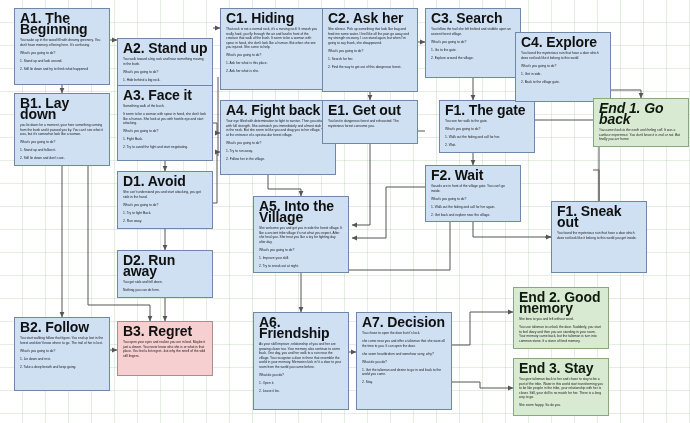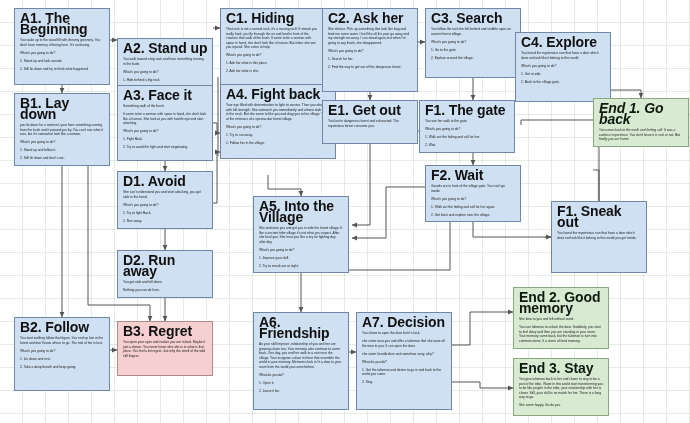--- a/index.html
+++ b/index.html
@@ -213,21 +213,21 @@
       </div>
       <div class="node blue" style="left: 220px; top: 8px; width: 104px; min-height: 82px;">
         <div class="title">C1. Hiding</div>
         <div class="body">
           <p>That rock is not a normal rock, it's a moving rock! It smash you really hard, you fly through the air and land in front of the creature that walk of the bush. It seem to be a woman with spear in hand, she don't look like a human. But when she see you injured. She come to help.</p>
           <p>What's you going to do?</p>
           <p>1. Ask her what is this place.</p>
           <p>2. Ask her what is she.</p>
         </div>
       </div>
-      <div class="node blue" style="left: 220px; top: 84px; width: 116px; min-height: 75px;">
+      <div class="node blue" style="left: 220px; top: 100px; width: 116px; min-height: 75px;">
         <div class="title">A4. Fight back</div>
         <div class="body">
           <p>Your eye filled with determination to fight to survive. Then you attack with full strength. She outmatch you immediately and almost stab you in the neck. But she seem to like you and drag you to her village. You at the entrance of a spectacular forest village.</p>
           <p>What's you going to do?</p>
           <p>1. Try to run away.</p>
           <p>2. Follow her in the village.</p>
         </div>
       </div>
       <div class="node blue" style="left: 253px; top: 196px; width: 96px; min-height: 76px;">
         <div class="title">A5. Into the Village</div>
@@ -275,21 +275,21 @@
       </div>
       <div class="node blue" style="left: 425px; top: 8px; width: 96px; min-height: 70px;">
         <div class="title">C3. Search</div>
         <div class="body">
           <p>You follow the trail she left behind and stubble upon an ancient forest village.</p>
           <p>What's you going to do?</p>
           <p>1. Go to the gate.</p>
           <p>2. Explore around the village.</p>
         </div>
       </div>
-      <div class="node blue" style="left: 419px; top: 100px; width: 96px; min-height: 50px;">
+      <div class="node blue" style="left: 439px; top: 100px; width: 96px; min-height: 50px;">
         <div class="title">F1. The gate</div>
         <div class="body">
           <p>You see her walk to the gate.</p>
           <p>What's you going to do?</p>
           <p>1. Walk out the hiding and call for her.</p>
           <p>2. Wait.</p>
         </div>
       </div>
       <div class="node blue" style="left: 425px; top: 165px; width: 96px; min-height: 57px;">
         <div class="title">F2. Wait</div>

